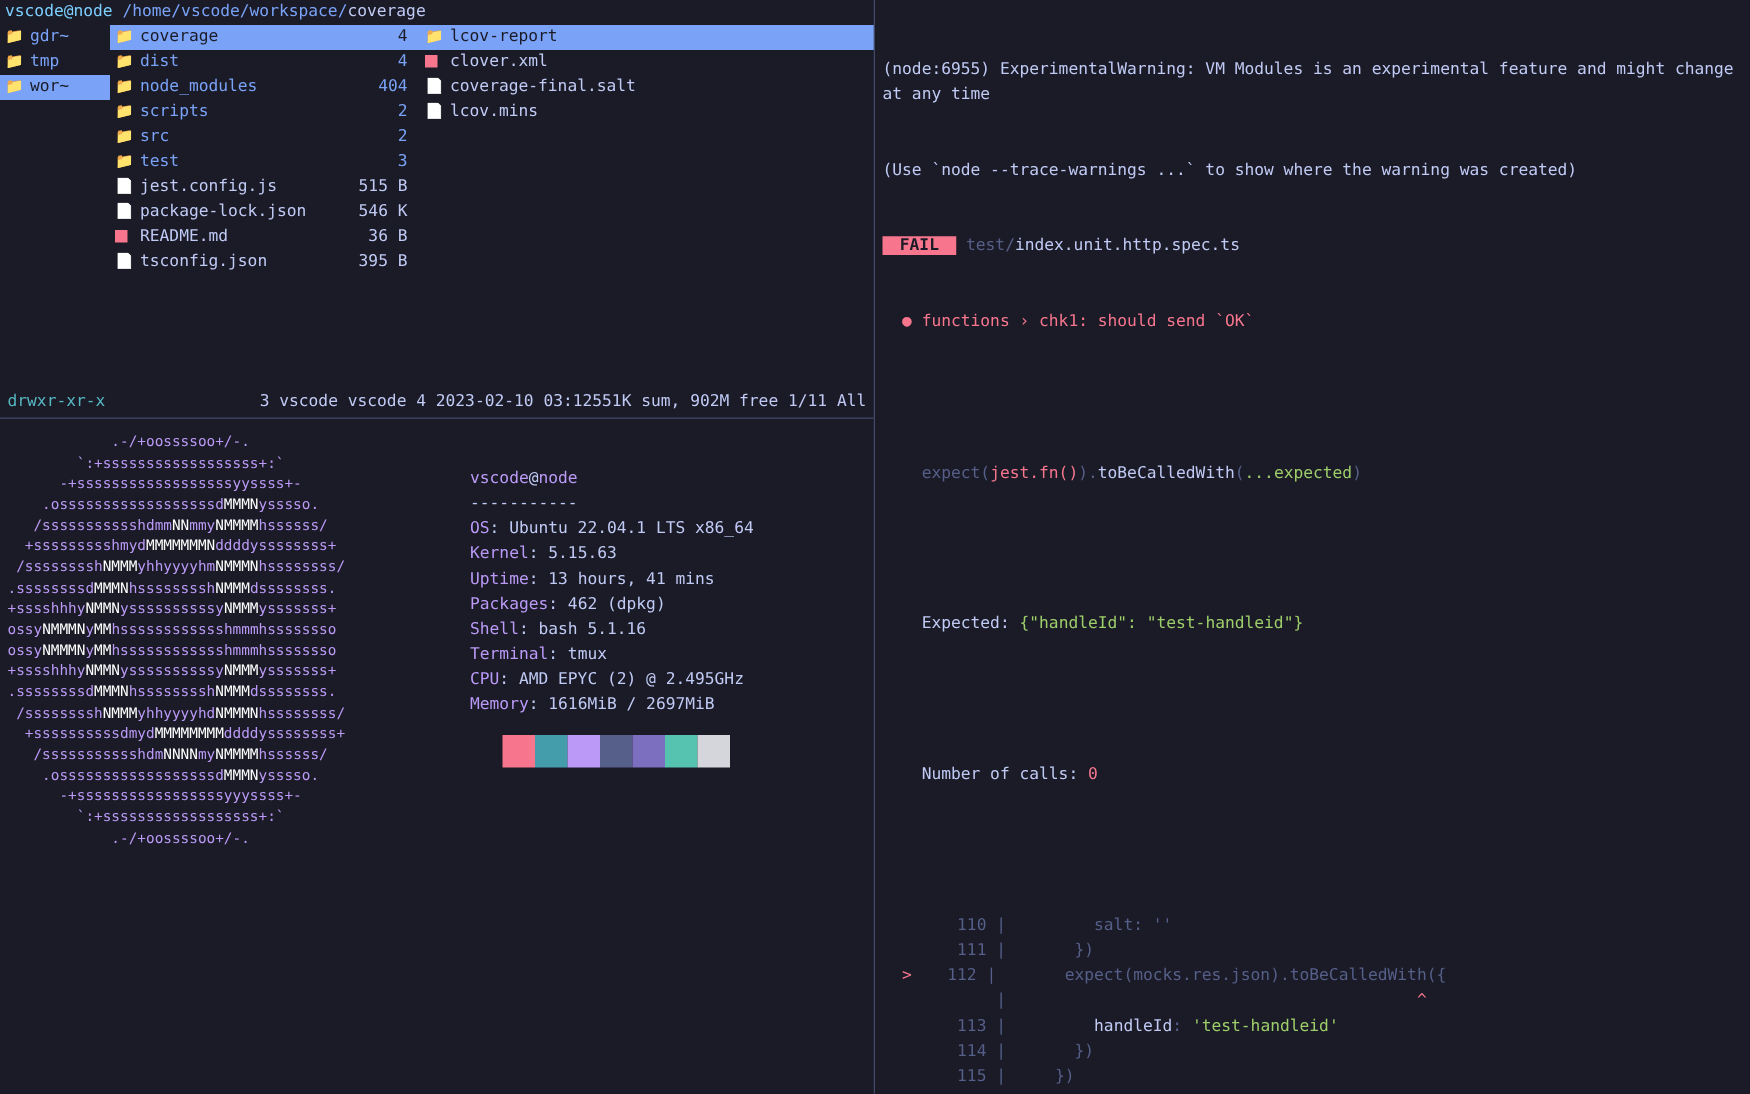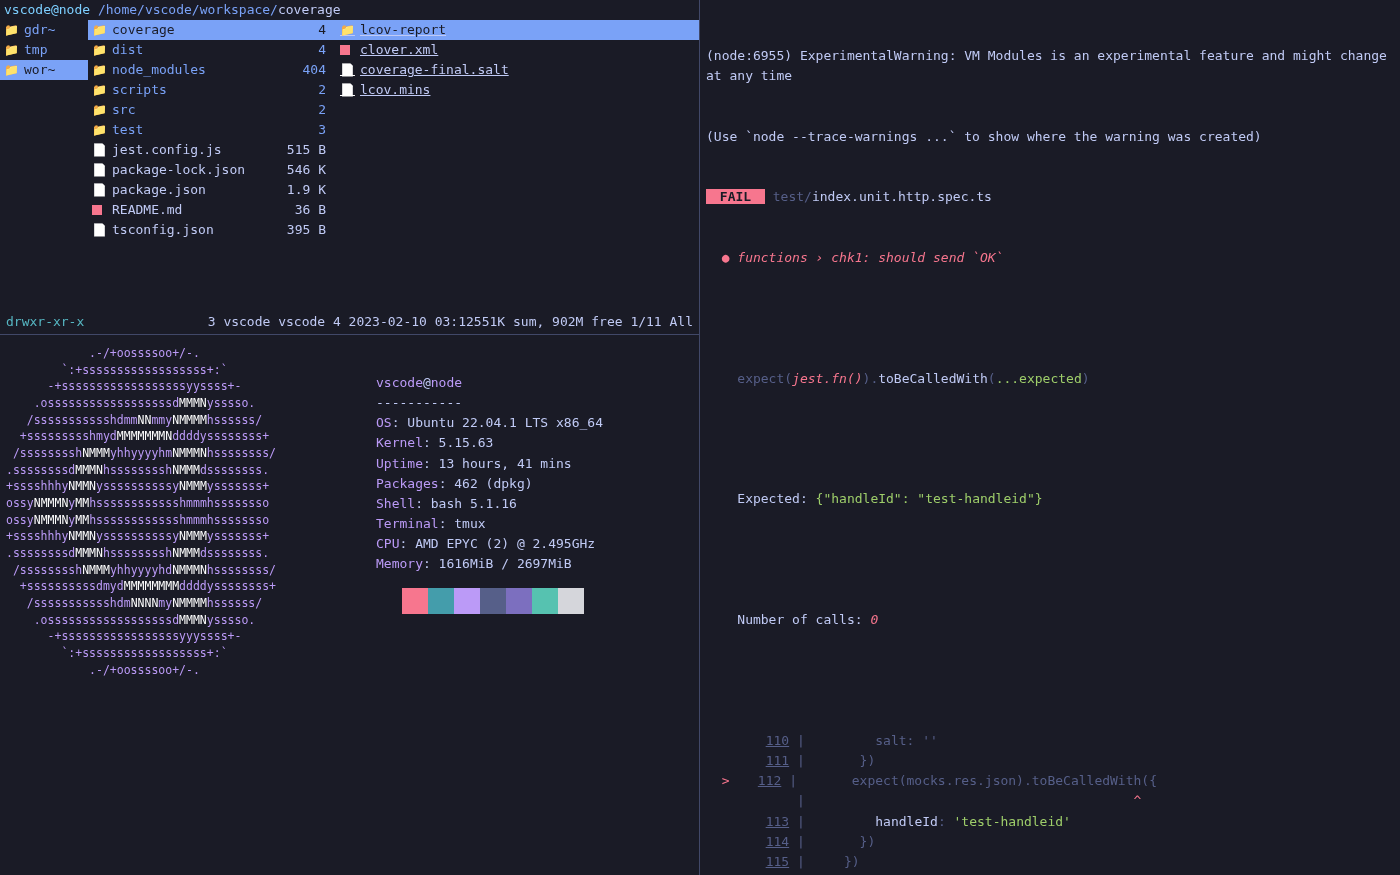--- a/index.html
+++ b/index.html
@@ -45,21 +45,21 @@
   .ranger-title .user { color: #7dcfff; }
   .ranger-title .path { color: #7aa2f7; text-align: right; }
   .ranger-title .cur { color: #c0caf5; }
   .ranger-cols {
     flex: 1;
     display: flex;
     flex-direction: row;
   }
   .col-a { width: 88px; }
   .col-b { width: 248px; }
-  .col-c { flex: 1; text-decoration: underline; }
+  .col-c { flex: 1; }
   .rrow {
     display: flex;
     align-items: center;
     padding: 0 4px;
     height: 20px;
     white-space: pre;
   }
   .rrow .icon { width: 20px; display:inline-block; }
   .rrow .name { flex: 1; overflow: hidden; text-overflow: ellipsis; }
   .rrow .meta { text-align: right; padding-right: 6px; }
@@ -106,26 +106,26 @@
     margin-top: 14px;
   }
   .sw { width: 26px; height: 26px; }
   
   .term-out {
     flex: 1;
     white-space: pre-wrap;
     position: relative;
   }
   .term-out .dim { color: #565f89; margin-top: 25px; }
-  .term-out .pink { color: #f7768e; font-style: italic; }
+  .term-out .pink { color: #f7768e; }
   .term-out .green2 { color: #9ece6a; }
   .term-out .white { color: #c0caf5; }
   .fail-badge { background:#f7768e; color:#1a1b26; padding: 0 6px; font-weight:bold; }
   .bullet { color:#f7768e; }
-  .lineno { color:#565f89; display:inline-block; width:44px; text-align:right;text-decoration:underline; }
+  .lineno { color:#565f89; display:inline-block; width:44px; text-align:right; }
   .bar { color:#565f89; }
   .ptr { color:#f7768e; }
 </style>
 </head>
 <body>
 
 <div class="main">
   <div class="left-col">
 
     <div class="ranger">
@@ -140,21 +140,20 @@
           </div>
         <div class="col-b" id="col-b">
             <div class="rrow folder sel"><span class="icon fi-folder"></span> <span class="name">coverage</span><span class="meta">4</span></div>
             <div class="rrow folder"><span class="icon fi-folder"></span> <span class="name">dist</span><span class="meta">4</span></div>
             <div class="rrow folder"><span class="icon fi-folder"></span> <span class="name">node_modules</span><span class="meta">404</span></div>
             <div class="rrow folder"><span class="icon fi-folder"></span> <span class="name">scripts</span><span class="meta">2</span></div>
             <div class="rrow folder"><span class="icon fi-folder"></span> <span class="name">src</span><span class="meta">2</span></div>
             <div class="rrow folder"><span class="icon fi-folder"></span> <span class="name">test</span><span class="meta">3</span></div>
             <div class="rrow file"><span class="icon fi-doc"></span> <span class="name">jest.config.js</span><span class="meta">515 B</span></div>
             <div class="rrow file"><span class="icon fi-doc"></span> <span class="name">package-lock.json</span><span class="meta">546 K</span></div>
-            <div class="rrow file"><span class="icon fi-doc"></span> <span class="name">package.json</span><span class="meta">1.9 K</span></div>
             <div class="rrow file"><span class="icon"><span class="fi-red"></span></span><span class="name">README.md</span><span class="meta">36 B</span></div>
             <div class="rrow file"><span class="icon fi-doc"></span> <span class="name">tsconfig.json</span><span class="meta">395 B</span></div>
           </div>
         <div class="col-c" id="col-c">
             <div class="rrow folder sel"><span class="icon fi-folder"></span> <span class="name">lcov-report</span></div>
             <div class="rrow file"><span class="icon"><span class="fi-red"></span></span><span class="name">clover.xml</span></div>
             <div class="rrow file"><span class="icon fi-doc"></span> <span class="name">coverage-final.salt</span></div>
             <div class="rrow file"><span class="icon fi-doc"></span> <span class="name">lcov.mins</span></div>
           </div>
       </div>

